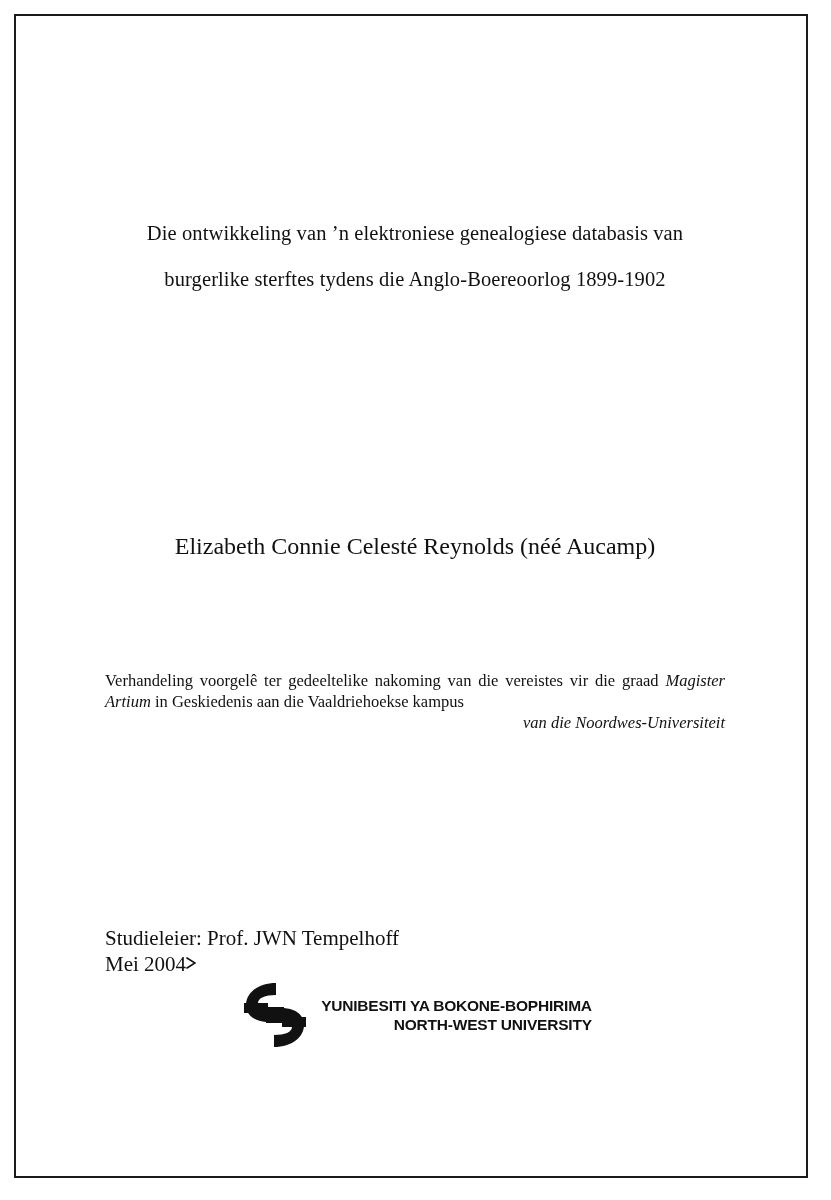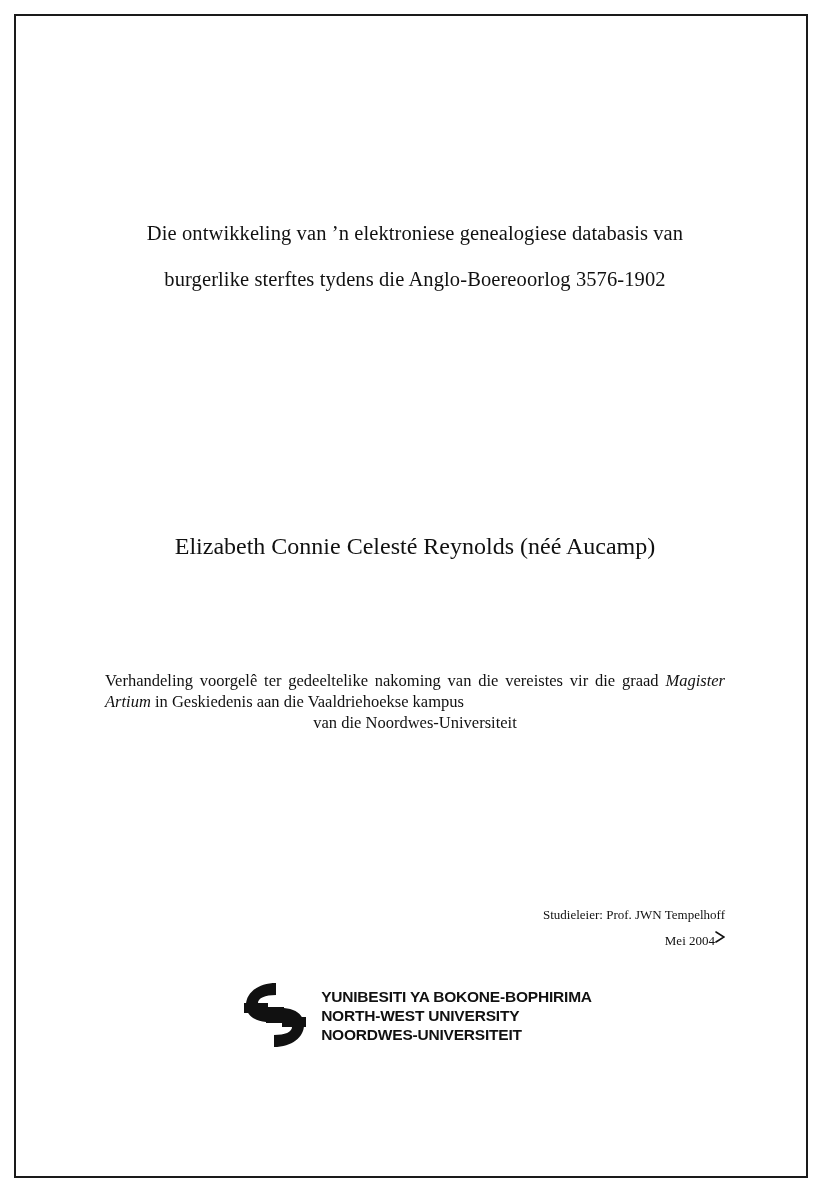--- a/index.html
+++ b/index.html
@@ -70,33 +70,34 @@
   .submission {
     position: absolute;
     top: 656px;
     left: 5px;
     width: 620px;
     font-size: 16.5px;
     line-height: 21px;
     text-align: justify;
   }
   .submission .last-line {
-    text-align: center;
+    text-align: right;
+    font-style: italic;
   }
   .italic {
     font-style: italic;
   }
   .supervisor {
     position: absolute;
-    top: 888px;
+    top: 911px;
     left: 5px;
     width: 620px;
-    font-size: 13px;
+    font-size: 21px;
     line-height: 26px;
-    text-align: right;
+    text-align: left;
   }
   .date-line {
     position: relative;
     display: inline-block;
   }
   .date-tick {
     display: inline-block;
     width: 10px;
     position: relative;
     top: -1px;
@@ -117,33 +118,34 @@
     flex: none;
   }
   .logo-text {
     font-family: "Liberation Sans", sans-serif;
     font-size: 15.5px;
     line-height: 19px;
     letter-spacing: -0.2px;
     font-weight: 600;
     color: #111111;
     white-space: nowrap;
+    text-align: right;
   }
 </style>
 </head>
 <body>
 
 <div class="page">
   <div class="page-frame"></div>
 
   <div class="content">
 
     <div class="title-block">
       <span class="title-line">Die ontwikkeling van ’n elektroniese genealogiese databasis van</span>
-      <span class="title-line">burgerlike sterftes tydens die Anglo-Boereoorlog 3576-1902</span>
+      <span class="title-line">burgerlike sterftes tydens die Anglo-Boereoorlog 1899-1902</span>
     </div>
 
 
     <div class="author">Elizabeth Connie Celesté Reynolds (néé Aucamp)</div>
 
     <div class="submission">
       <span>Verhandeling voorgelê ter gedeeltelike nakoming van die vereistes vir die graad </span><span class="italic">Magister Artium</span><span> in Geskiedenis aan die Vaaldriehoekse kampus</span>
       <div class="last-line">van die Noordwes-Universiteit</div>
     </div>
 
@@ -165,18 +167,17 @@
           <path d="M38 4 C20 4 8 14 8 26 C8 36 16 42 28 43 L28 30 C23 29 20 27 20 24 C20 19 27 16 38 16 Z" fill="#111111"></path>
           <path d="M36 68 C54 68 66 58 66 46 C66 36 58 30 46 29 L46 42 C51 43 54 45 54 48 C54 53 47 56 36 56 Z" fill="#111111"></path>
           <rect x="28" y="28" width="18" height="16" fill="#111111"></rect>
           <rect x="6" y="24" width="24" height="10" fill="#111111"></rect>
           <rect x="44" y="38" width="24" height="10" fill="#111111"></rect>
         </svg>
       </span>
       <span class="logo-text">
         <div>YUNIBESITI YA BOKONE-BOPHIRIMA</div>
         <div>NORTH-WEST UNIVERSITY</div>
-        <div>NOORDWES-UNIVERSITEIT</div>
       </span>
     </div>
 
   </div>
 </div>
 
 </body></html>

